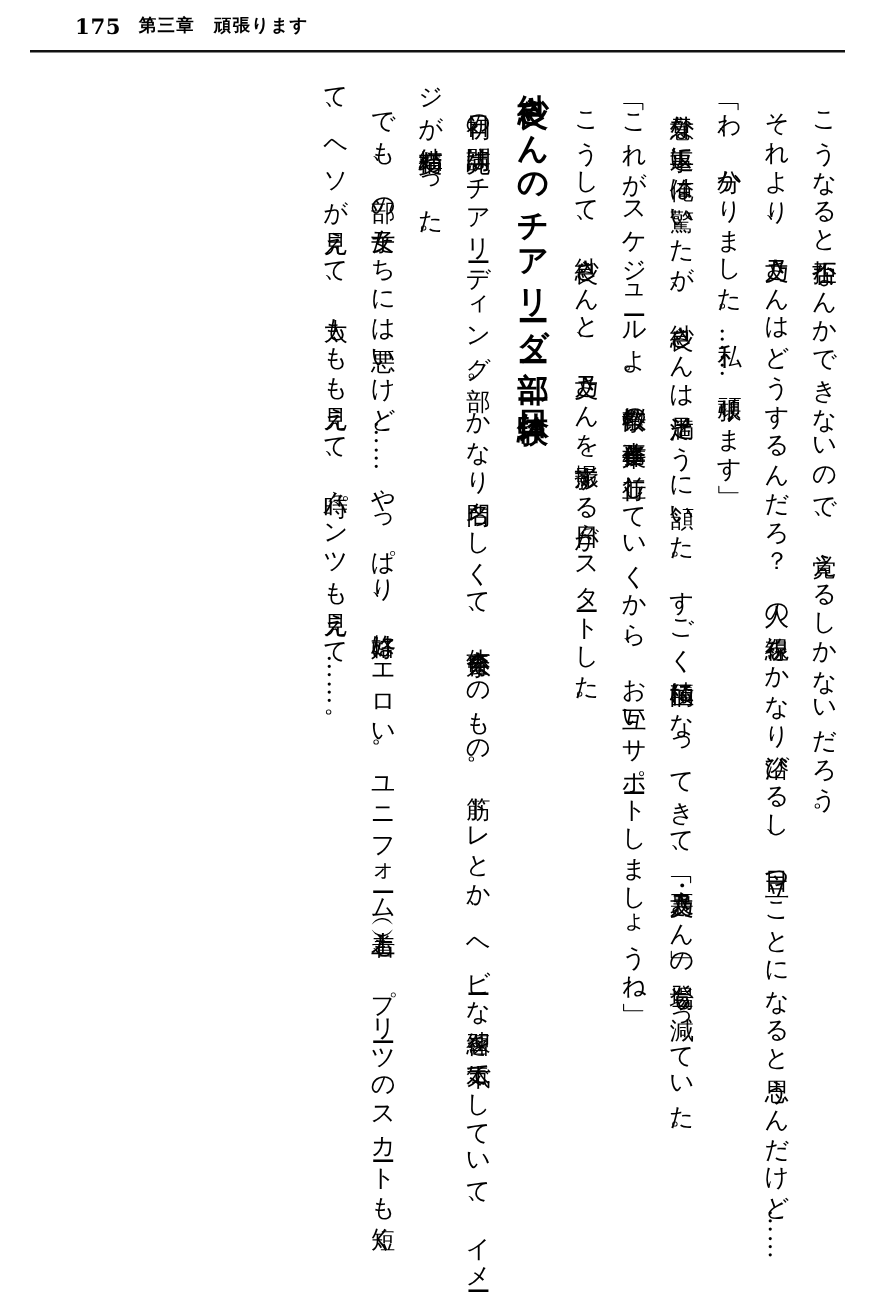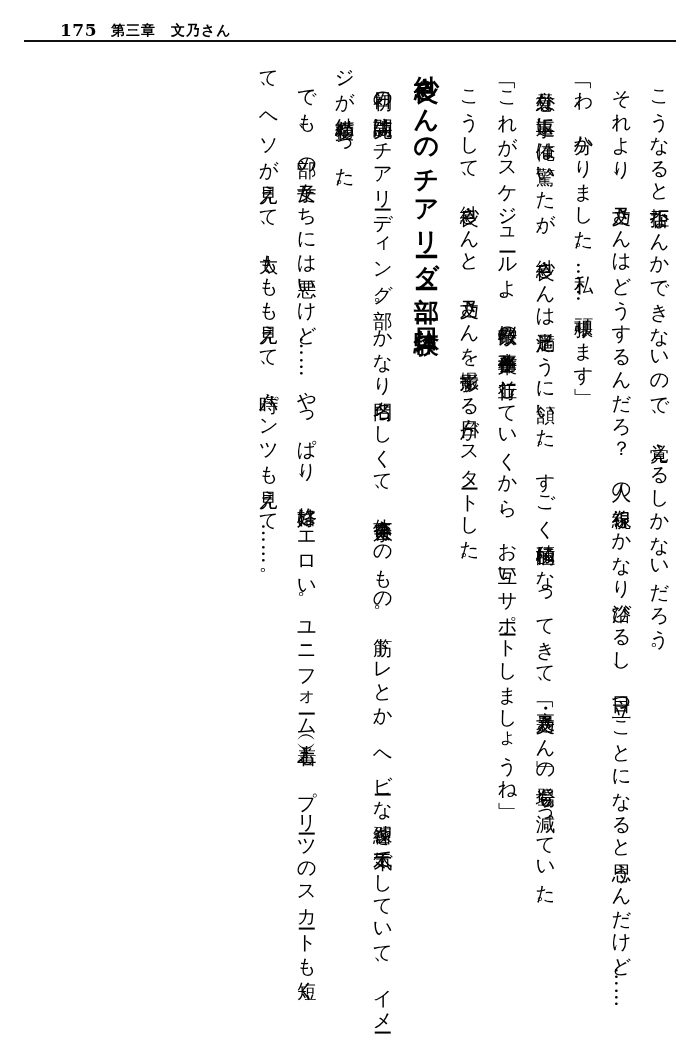--- a/index.html
+++ b/index.html
@@ -25,21 +25,21 @@
   }
 
   
   .header {
     position: absolute;
     top: 12px;
     left: 60px;
     right: 40px;
     height: 28px;
     display: flex;
-    align-items: flex-end;
+    align-items: flex-start;
     gap: 14px;
   }
   .page-number {
     font-size: 17px;
     font-weight: bold;
     letter-spacing: 0.5px;
   }
   .chapter-label {
     font-size: 14px;
     font-weight: bold;
@@ -97,21 +97,21 @@
 
   .gap-sm { margin-left: 8px; }
 </style>
 </head>
 <body>
 
 <div class="page">
 
   <div class="header">
     <span class="page-number">175</span>
-    <span class="chapter-label">第三章　文乃さん</span>
+    <span class="chapter-label">第三章　頑張ります</span>
   </div>
   <div class="header-rule"></div>
 
   <div class="body-area">
     <div class="vtext">
 
       <p class="indent">こうなると拒否なんかできないので、覚えるしかないだろう。</p>
       <p class="indent">それより、文乃さんはどうするんだろ？　人の視線をかなり浴びるし、目立つことになると思うんだけど……</p>
       <p class="indent gap-sm">「わ、分かりました。私……頑張ります」</p>
       <p class="indent">意外な返事に俺は驚いたが、紗良さんは満足そうに頷いた。すごく積極的になってきて、「裏・文乃さん」の登場も減っていた。</p>

